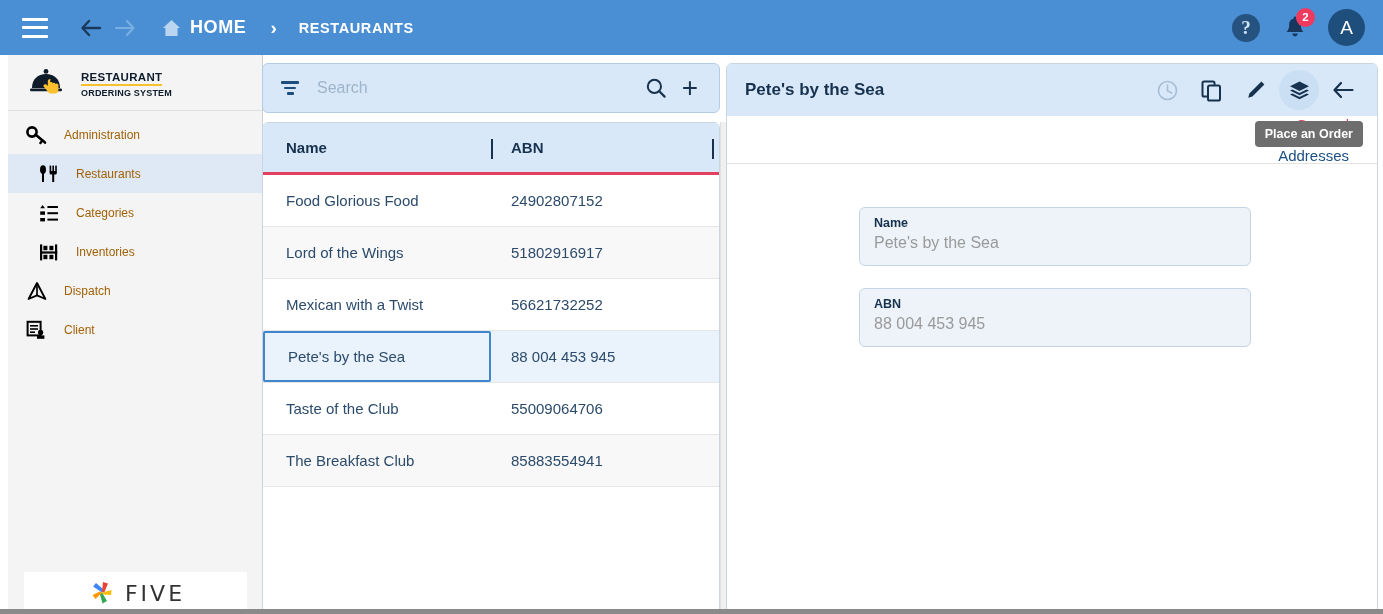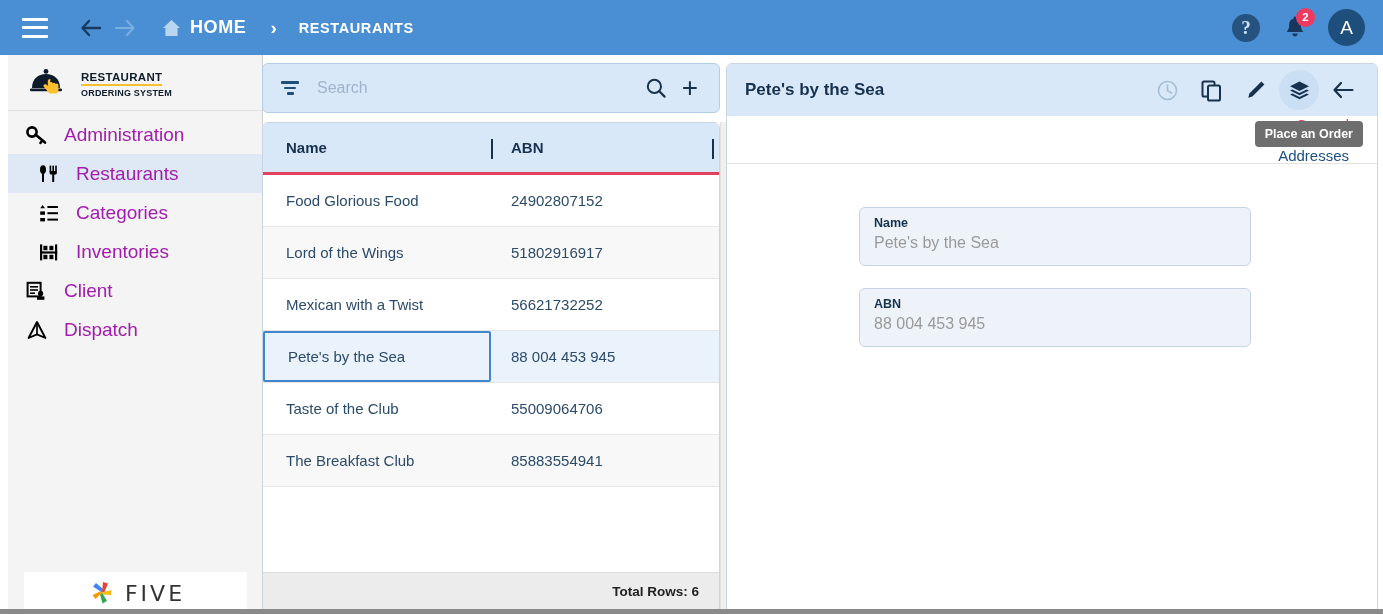--- a/index.html
+++ b/index.html
@@ -65,21 +65,21 @@
   .logo-box { height: 56px; border-bottom: 1px solid #e0e0e0; display: flex;
     align-items: center; padding-left: 20px; background: #f4f4f4; }
   .logo-text { margin-left: 9px; }
   .logo-l1 { font-size: 11.5px; font-weight: bold; color: #0d1b2a; letter-spacing: .3px;
      border-bottom: 2.5px solid #fbc02d; display:inline-block; padding-bottom:1px;}
   .logo-l2 { font-size: 9px; font-weight: bold; color: #0d1b2a; letter-spacing: .2px;
      margin-top: 2px; }
 
   .nav { padding-top: 4px; }
   .nav-item { display: flex; align-items: center; height: 39px; cursor: pointer;
-     color: #a21caf; font-size: 19px; }
+     color: #a16207; font-size: 12px; }
   .nav-item.active { background: #dfe8f5; }
   .nav-l0 { padding-left: 18px; }
   .nav-l1 { padding-left: 30px; }
   .nav-ico { width: 32px; display: flex; align-items: center; justify-content: flex-start;
      color: #000; }
   .nav-label { margin-left: 6px; }
 
   .five-bar { position: absolute; left: 16px; bottom: 0px; width: 223px; height: 42px;
     background: #ffffff; display: flex; align-items: center; justify-content: center; }
   .five-txt { font-size: 22px; letter-spacing: 3px; color: #333; font-weight: 400;
@@ -278,39 +278,39 @@
             <rect x="11.4" y="12.8" width="4" height="4.4" fill="#000"></rect>
           </svg>
         </span>
         <span class="nav-label">Inventories</span>
       </div>
 
 
       <div class="nav-item nav-l0">
         <span class="nav-ico">
           <svg width="22" height="20" viewBox="0 0 22 20">
+            <path d="M11 2 L19.4 18 L11 14.4 L2.6 18 Z" fill="none" stroke="#000" stroke-width="1.9" stroke-linejoin="round"></path>
+            <line x1="11" y1="2.8" x2="11" y2="14.4" stroke="#000" stroke-width="1.7"></line>
+          </svg>
+        </span>
+        <span class="nav-label">Dispatch</span>
+      </div>
+
+      <div class="nav-item nav-l0">
+        <span class="nav-ico">
+          <svg width="22" height="20" viewBox="0 0 22 20">
             <rect x="1.6" y="1.8" width="13" height="13.6" fill="none" stroke="#000" stroke-width="2"></rect>
             <rect x="4" y="5" width="8" height="1.6" fill="#000"></rect>
             <rect x="4" y="8.2" width="8" height="1.6" fill="#000"></rect>
             <rect x="4" y="11.4" width="5" height="1.6" fill="#000"></rect>
             <circle cx="14.6" cy="12.4" r="2.6" fill="#000"></circle>
             <rect x="11" y="15.4" width="7.4" height="3.4" fill="#000"></rect>
           </svg>
         </span>
         <span class="nav-label">Client</span>
-      </div>
-
-      <div class="nav-item nav-l0">
-        <span class="nav-ico">
-          <svg width="22" height="20" viewBox="0 0 22 20">
-            <path d="M11 2 L19.4 18 L11 14.4 L2.6 18 Z" fill="none" stroke="#000" stroke-width="1.9" stroke-linejoin="round"></path>
-            <line x1="11" y1="2.8" x2="11" y2="14.4" stroke="#000" stroke-width="1.7"></line>
-          </svg>
-        </span>
-        <span class="nav-label">Dispatch</span>
       </div>
     </div>
 
     <div class="five-bar">
       <svg width="32" height="30" viewBox="0 0 32 30">
         <path d="M16 14.5 L7 8.5 L10 5 L17 11 Z" fill="#4285f4"></path>
         <path d="M16 14.5 L17 4 L22 5.5 L18.5 14 Z" fill="#ea4335"></path>
         <path d="M16 14.5 L25.5 12 L25 17 L17.5 16.5 Z" fill="#fbbc05"></path>
         <path d="M16 14.5 L21 23 L16.5 25.5 L14 16.5 Z" fill="#34a853"></path>
         <path d="M16 14.5 L9.5 21 L6.5 17 L14 13.5 Z" fill="#ff9800"></path>
@@ -364,23 +364,20 @@
       <div class="grow">
         <span class="gc-name">Taste of the Club</span>
         <span class="gc-abn">55009064706</span>
       </div>
       <div class="grow alt">
         <span class="gc-name">The Breakfast Club</span>
         <span class="gc-abn">85883554941</span>
       </div>
       <div class="gblank"></div>
 
-      <div class="gfoot">
-        <span>Total Rows: 6</span>
-      </div>
     </div>
     <div class="vscroll"></div>
   </div>
 
   <div class="detail">
 
     <div class="dhead">
       <span class="dtitle">Pete's by the Sea</span>
       <div class="dicons">
         <span class="dico disabled">

